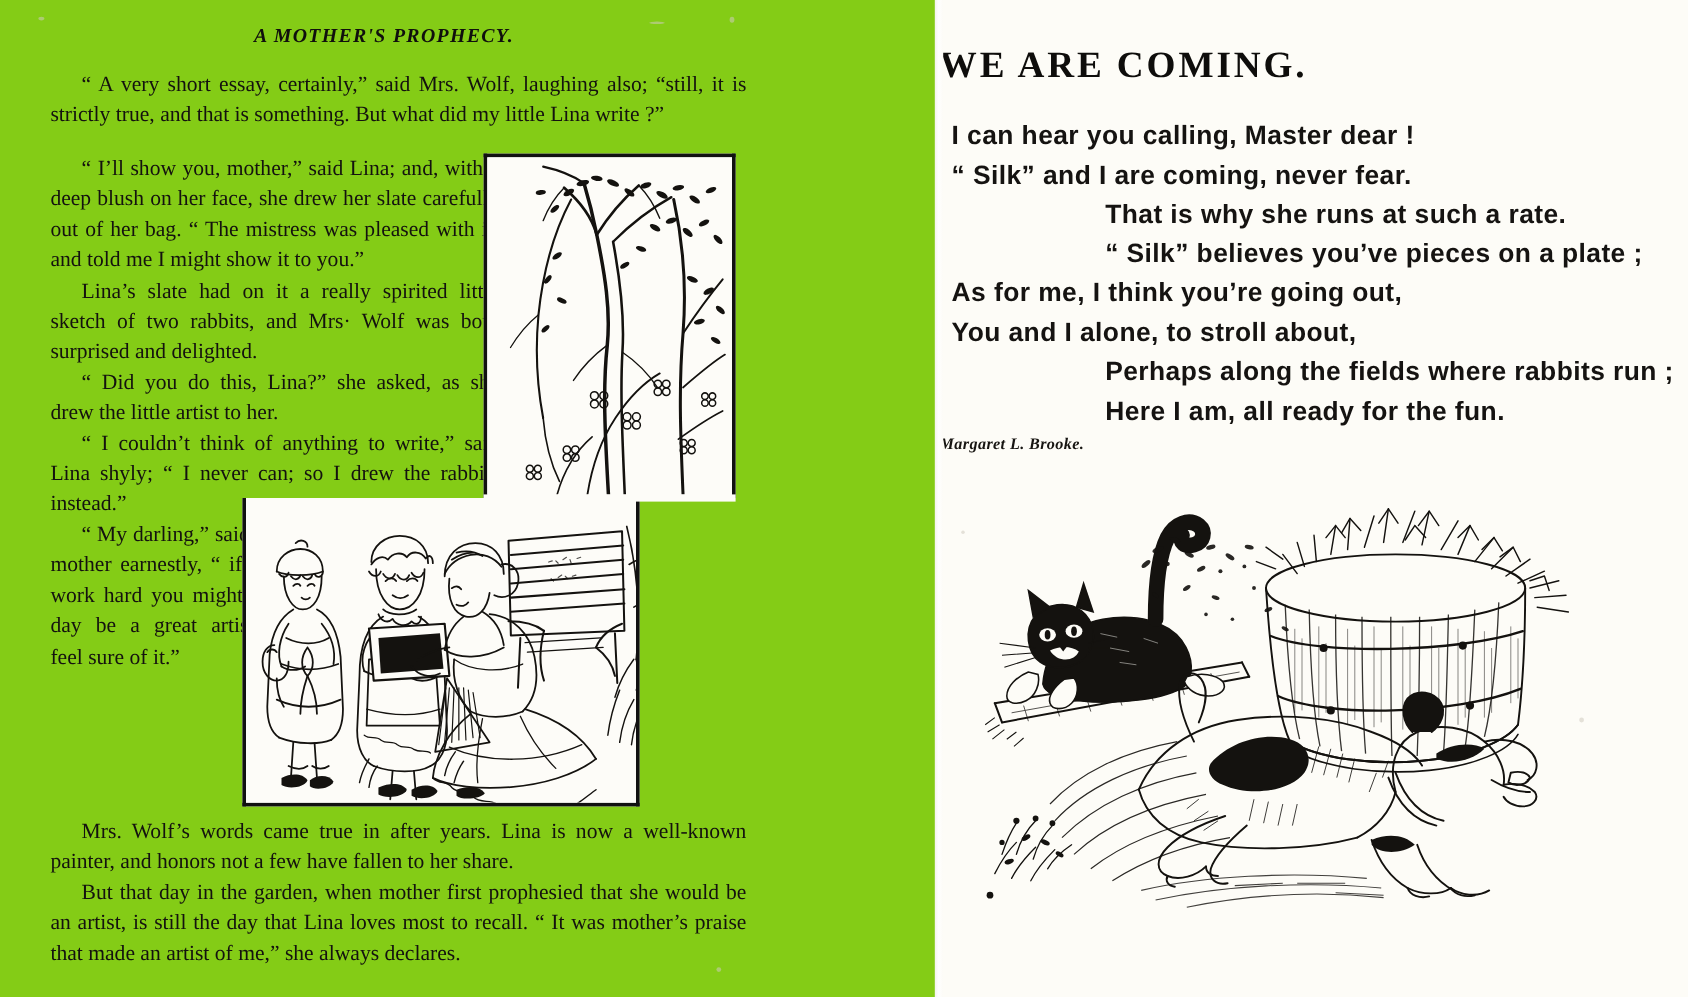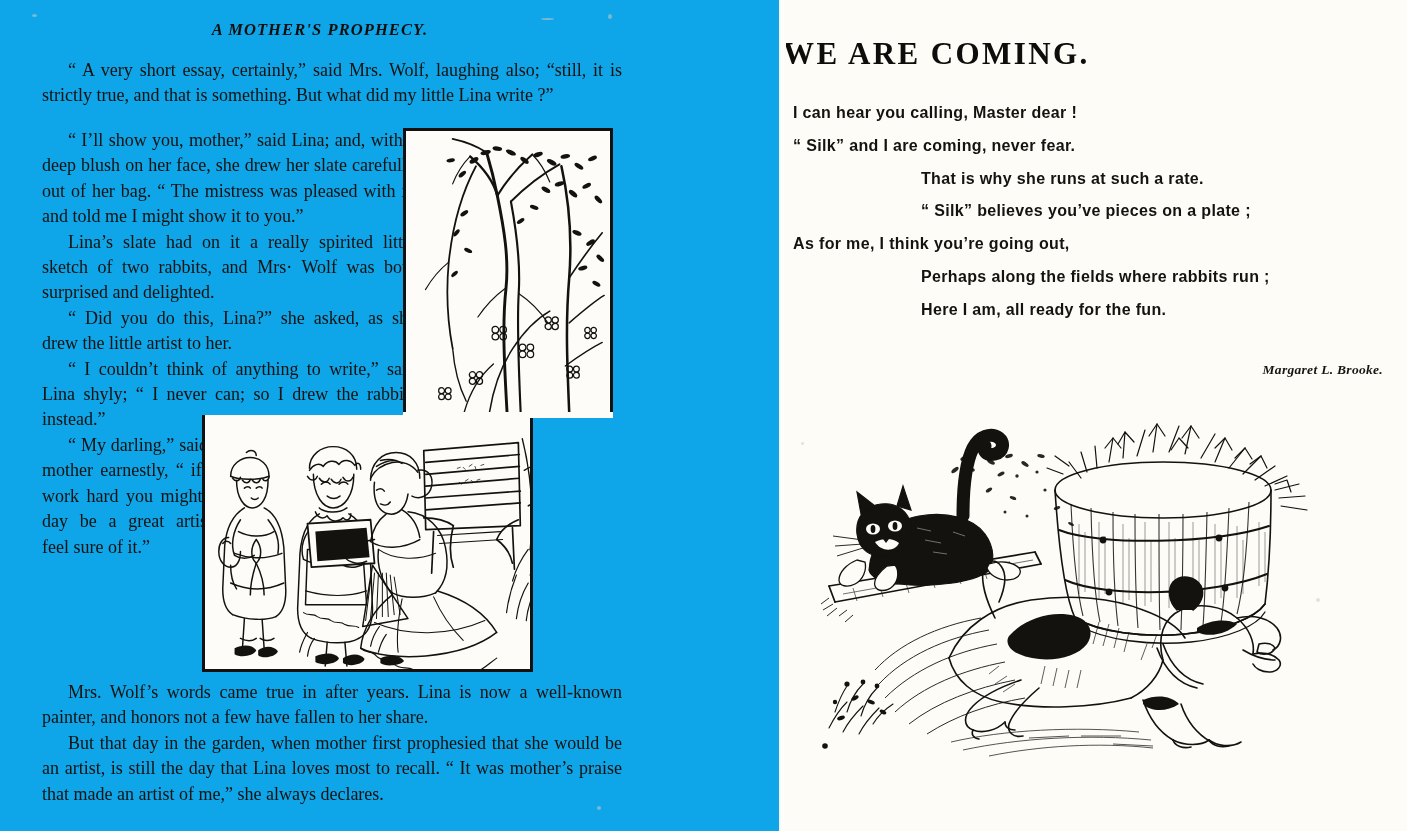--- a/index.html
+++ b/index.html
@@ -22,21 +22,21 @@
   }
 
   
   .page {
     position: relative;
     height: 831px;
     box-sizing: border-box;
   }
   .page-left {
     width: 783px;
-    background: #0ea5e9;
+    background: #84cc16;
   }
   .page-right {
     width: 624px;
     background: #fdfcf7;
   }
   .gutter {
     position: absolute;
     top: 0;
     left: 779px;
     width: 7px;
@@ -160,39 +160,39 @@
     letter-spacing: 2.4px;
     color: #0e0d0b;
   }
   .poem {
     position: absolute;
     top: 97px;
     left: 10px;
     width: 600px;
     font-family: "Liberation Sans", sans-serif;
     font-weight: bold;
-    font-size: 16px;
+    font-size: 22px;
     color: #151311;
     letter-spacing: 0.35px;
   }
   .poem .line {
     display: block;
     height: 32.8px;
     line-height: 32.8px;
     white-space: nowrap;
   }
   .poem .line.indent {
     padding-left: 128px;
   }
   .attribution {
     position: absolute;
     top: 362px;
     left: 0;
     width: 600px;
-    text-align: right;
+    text-align: left;
     font-family: "Liberation Serif", serif;
     font-style: italic;
     font-weight: bold;
     font-size: 13.5px;
     letter-spacing: 0.3px;
     color: #171512;
   }
 
   #cut-right {
     position: absolute;
@@ -562,20 +562,21 @@
   <div class="page page-right">
 
     <div class="poem-title">WE ARE COMING.</div>
 
     <div class="poem">
       <span class="line">I can hear you calling, Master dear !</span>
       <span class="line">“ Silk” and I are coming, never fear.</span>
       <span class="line indent">That is why she runs at such a rate.</span>
       <span class="line indent">“ Silk” believes you’ve pieces on a plate ;</span>
       <span class="line">As for me, I think you’re going out,</span>
+      <span class="line">You and I alone, to stroll about,</span>
       <span class="line indent">Perhaps along the fields where rabbits run ;</span>
       <span class="line indent">Here I am, all ready for the fun.</span>
     </div>
 
     <div class="attribution">Margaret L. Brooke.</div>
 
     <div id="cut-right">
       <svg viewBox="0 0 515 350" width="515" height="350">
         <rect x="0" y="0" width="515" height="350" fill="#fdfcf7"></rect>
 

